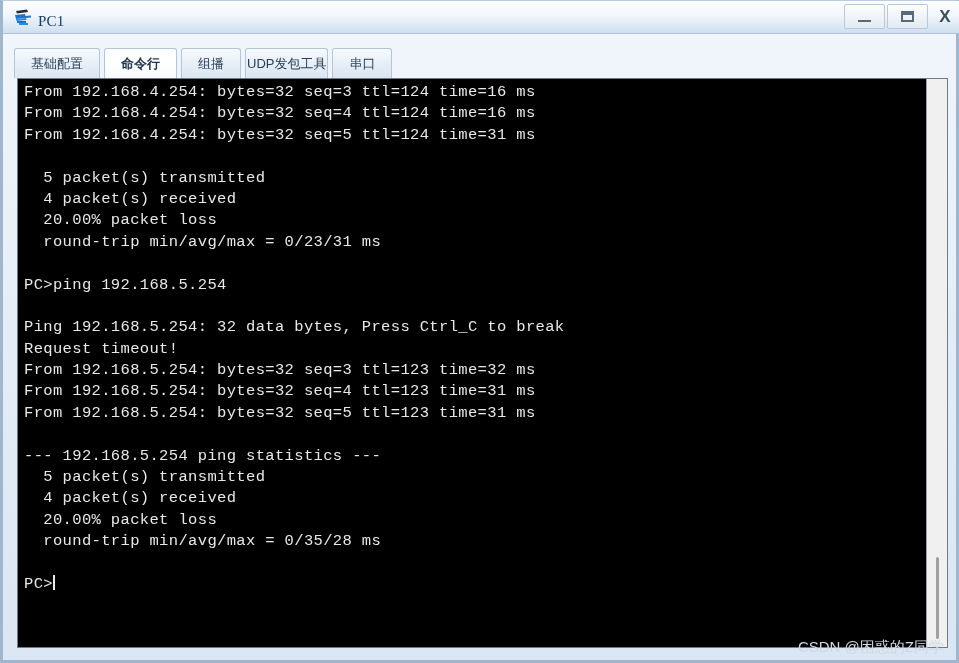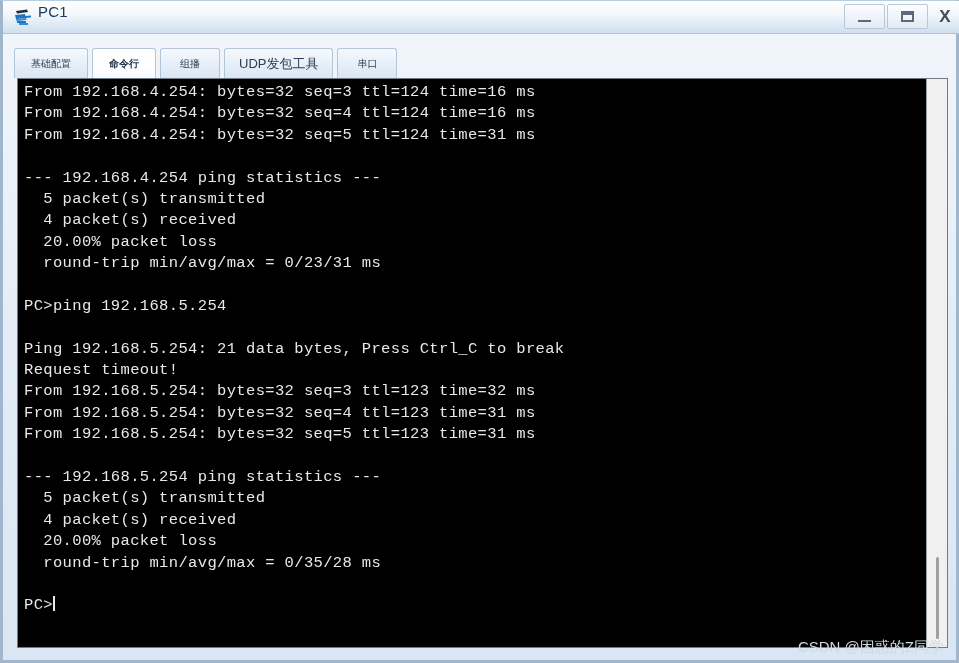--- a/index.html
+++ b/index.html
@@ -39,24 +39,24 @@
     border-bottom: 1px solid #aec4d8;
     box-sizing: border-box;
   }
   #win-icon {
     position: absolute;
     left: 10px; top: 6px;
     width: 20px; height: 20px;
   }
   #win-title {
     position: absolute;
-    left: 35px; top: 2px;
+    left: 35px; top: 12px;
     font-size: 15px;
     color: #1b3c62;
-    font-family: Liberation Sans, sans-serif;
+    font-family: Liberation Serif, serif;
     letter-spacing: 0.2px;
   }
   .winbtn {
     position: absolute;
     top: 3px;
     width: 41px;
     height: 25px;
     background: linear-gradient(to bottom, #fcfdfe 0%, #f0f4f9 50%, #e2eaf3 100%);
     border: 1px solid #b6c8da;
     border-radius: 2px;
@@ -85,35 +85,35 @@
   }
   .tab {
     height: 30px;
     min-width: 60px;
     padding: 4px 16px;
     margin-right: 4px;
     box-sizing: border-box;
     display: flex;
     align-items: center;
     justify-content: center;
-    font-size: 10px;
+    font-size: 13px;
     color: #2a3e55;
     border: 1px solid #b3c6d8;
     border-bottom: none;
     border-radius: 3px 3px 0 0;
     background: linear-gradient(to bottom, #f6fafd 0%, #e6eef7 55%, #dbe6f2 100%);
     font-family: "Liberation Sans", sans-serif;
     white-space: nowrap;
   }
   .tab.active {
     background: linear-gradient(to bottom, #ffffff 0%, #fdfeff 60%, #f7fafd 100%);
     color: #26384d;
     font-weight: bold;
   }
-  .tab.small { font-size: 13px; padding: 0 14px; }
+  .tab.small { font-size: 13px; padding: 0 1px; }
 
   
   #term-wrap {
     position: absolute;
     left: 14px;
     top: 77px;
     width: 931px;
     height: 570px;
     box-sizing: border-box;
     border: 1px solid #6f7b86;
@@ -229,29 +229,28 @@
         <span>串口</span>
       </div>
     </div>
 
   <div id="term-wrap">
     <div id="term">
         <div class="tline">From 192.168.4.254: bytes=32 seq=3 ttl=124 time=16 ms</div>
         <div class="tline">From 192.168.4.254: bytes=32 seq=4 ttl=124 time=16 ms</div>
         <div class="tline">From 192.168.4.254: bytes=32 seq=5 ttl=124 time=31 ms</div>
         <div class="tline blank"> </div>
-        <div class="tline">--- 192.168.4.254 ping statistics ---</div>
         <div class="tline">  5 packet(s) transmitted</div>
         <div class="tline">  4 packet(s) received</div>
         <div class="tline">  20.00% packet loss</div>
         <div class="tline">  round-trip min/avg/max = 0/23/31 ms</div>
         <div class="tline blank"> </div>
         <div class="tline">PC&gt;ping 192.168.5.254</div>
         <div class="tline blank"> </div>
-        <div class="tline">Ping 192.168.5.254: 21 data bytes, Press Ctrl_C to break</div>
+        <div class="tline">Ping 192.168.5.254: 32 data bytes, Press Ctrl_C to break</div>
         <div class="tline">Request timeout!</div>
         <div class="tline">From 192.168.5.254: bytes=32 seq=3 ttl=123 time=32 ms</div>
         <div class="tline">From 192.168.5.254: bytes=32 seq=4 ttl=123 time=31 ms</div>
         <div class="tline">From 192.168.5.254: bytes=32 seq=5 ttl=123 time=31 ms</div>
         <div class="tline blank"> </div>
         <div class="tline">--- 192.168.5.254 ping statistics ---</div>
         <div class="tline">  5 packet(s) transmitted</div>
         <div class="tline">  4 packet(s) received</div>
         <div class="tline">  20.00% packet loss</div>
         <div class="tline">  round-trip min/avg/max = 0/35/28 ms</div>

